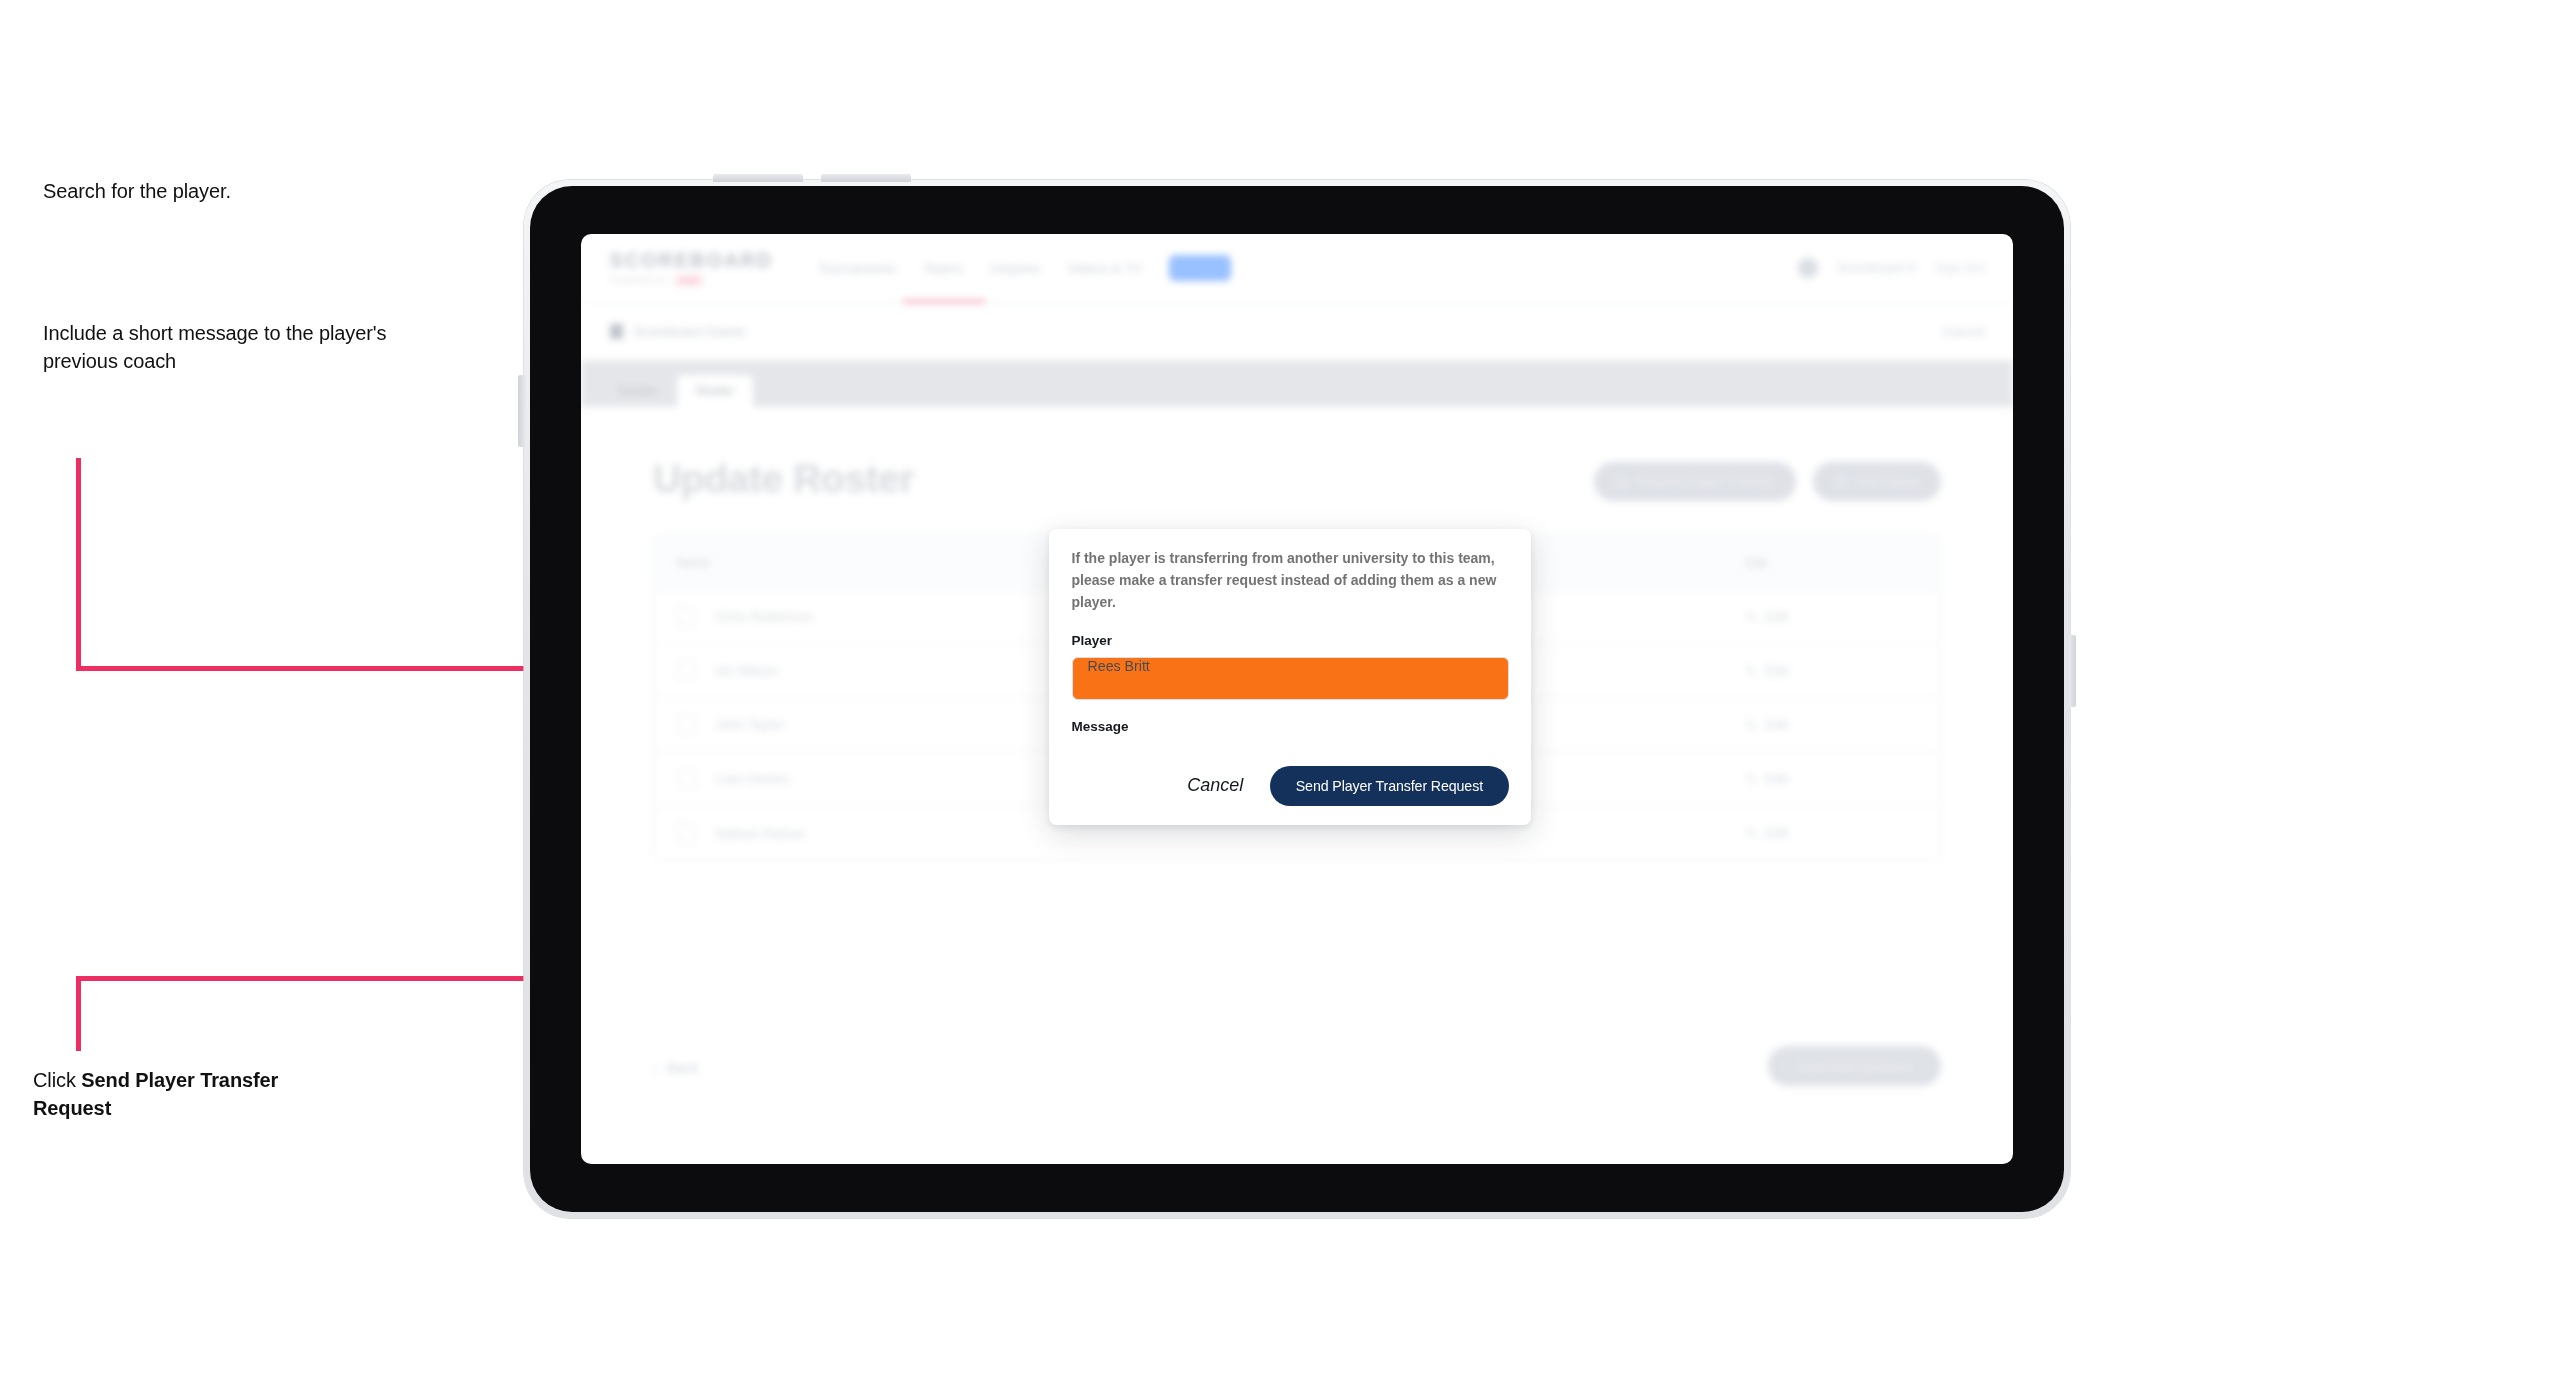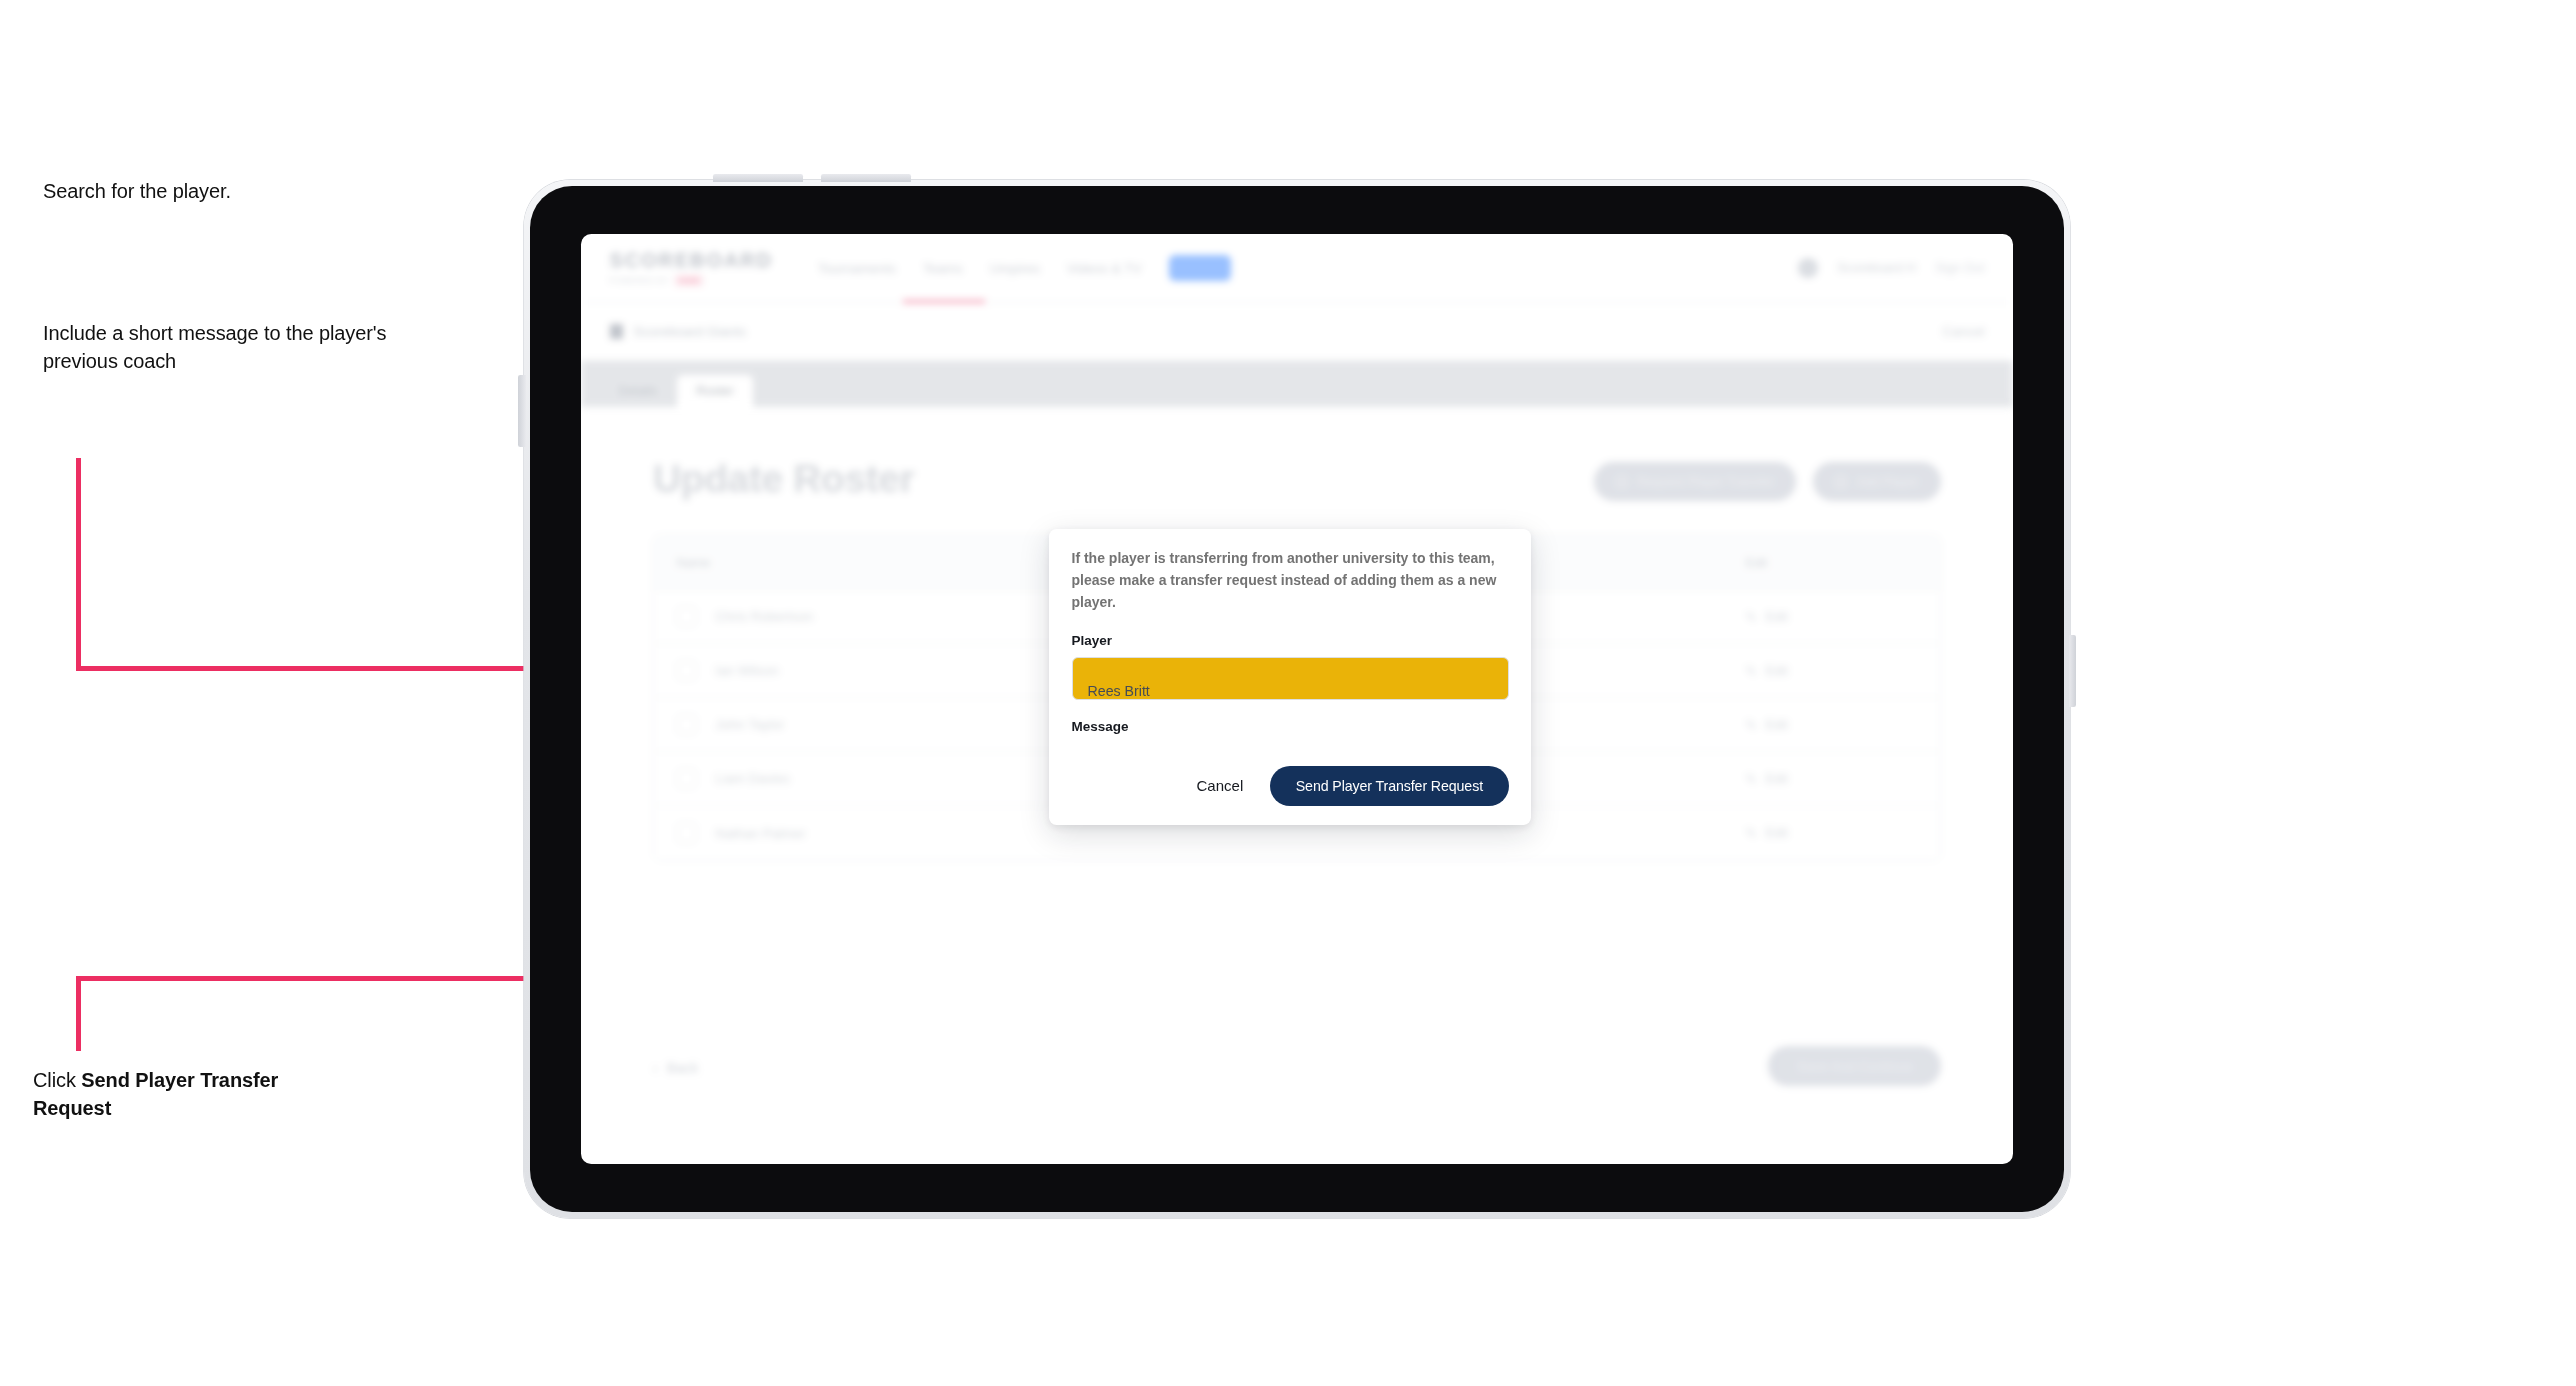--- a/index.html
+++ b/index.html
@@ -198,23 +198,23 @@
     background:#2b2f38; border-radius:1.5px;
   }
   .modal-close:before { transform:rotate(45deg); }
   .modal-close:after  { transform:rotate(-45deg); }
 
   .modal-body { padding:18px 22.5px 6px 22.5px; }
   .modal-desc { font-size:14px; line-height:1.58; color:#737373; margin-bottom:19.5px;font-weight:bold; }
 
   .field-label { font-size:13.5px; font-weight:700; color:#16191f; margin-bottom:9px; }
   .player-input {
-    width:100%; height:43px; background:#eab308; border:0.7px solid #dcdfe4;
+    width:100%; height:43px; background:#f97316; border:0.7px solid #dcdfe4;
     border-radius:6px; padding:0 15px; font-size:14.2px; color:#454b55;
-    display:flex; align-items:flex-end; font-family:"Liberation Sans", sans-serif;
+    display:flex; align-items:flex-start; font-family:"Liberation Sans", sans-serif;
   }
   .field-gap { height:19.5px; }
   .msg-box {
     width:100%; height:93px; border:1.2px solid #3c424c; border-radius:4.5px;
     padding:10.5px 13.5px 10.5px 13.5px; font-size:13.5px; line-height:1.62; color:#4b515b;
     position:relative; overflow:hidden; background:#fff;
   }
   .msg-line { white-space:nowrap; }
   .msg-spell { border-bottom:1.9px dotted #e3484f; }
   .caret {
@@ -229,22 +229,22 @@
     transform:rotate(-45deg); transform-origin:center;
   }
   .resize-grip:before { top:3px; left:0; }
   .resize-grip:after  { top:6px; left:2.2px; width:5.2px; }
 
   .modal-footer {
     display:flex; align-items:center; justify-content:flex-end; gap:22.5px;
     padding:16.5px 22.5px 19.5px 22.5px;
   }
   .btn-cancel {
-    font-size:15px; color:#16191f; background:none; border:none; cursor:pointer;
-    font-family:"Liberation Sans", sans-serif; padding:7.5px 4.5px;
+    font-size:18px; color:#16191f; background:none; border:none; cursor:pointer;
+    font-family:"Liberation Sans", sans-serif; padding:7.5px 4.5px;font-style:italic;
   }
   .btn-send {
     background:#14315B; color:#ffffff; border:none; border-radius:30px;
     height:40px; padding:0 25.5px; font-size:14.2px; cursor:pointer;
     font-family:"Liberation Sans", sans-serif; letter-spacing:-0.1px;
   }
 </style>
 </head>
 <body>
 

